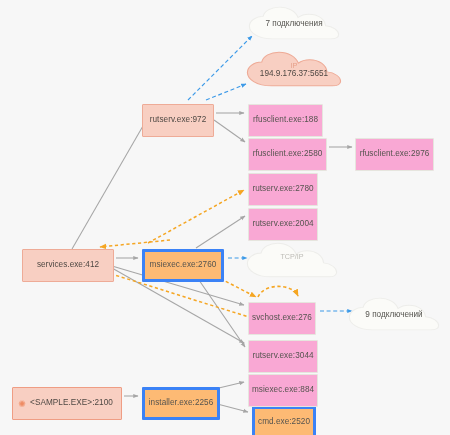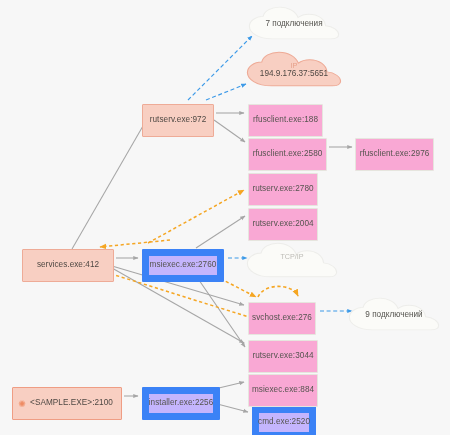--- a/index.html
+++ b/index.html
@@ -19,21 +19,21 @@
     border-radius:1px;
     font-size:8.2px;
     line-height:1;
     letter-spacing:0.05px;
     color:#4a4a4a;
     white-space:nowrap;
     padding:0 7px;
     height:33px;
   }
   .node.neutral{background:#f9a8d4;border:1px solid #e6e5de;color:#55544f;}
-  .node.suspicious{background:#c4b5fd;border:7px solid #3b82f6;color:#55544f;}
+  .node.suspicious{background:#fdba74;border:3px solid #3b82f6;color:#55544f;}
   .node.malicious{background:#f8cfc2;border:1px solid #eeab97;color:#4e4843;}
   .node.sample{background:#f8cfc2;border:1px solid #ef9d84;color:#4e4843;padding-left:16px;}
   .sample-icon{
     position:absolute;left:4px;top:50%;transform:translateY(-50%);
     width:10px;height:10px;color:#ee8b63;font-size:9px;line-height:10px;
     text-align:center;
   }
   .cloud{
     position:absolute;
     font-size:8.2px;

